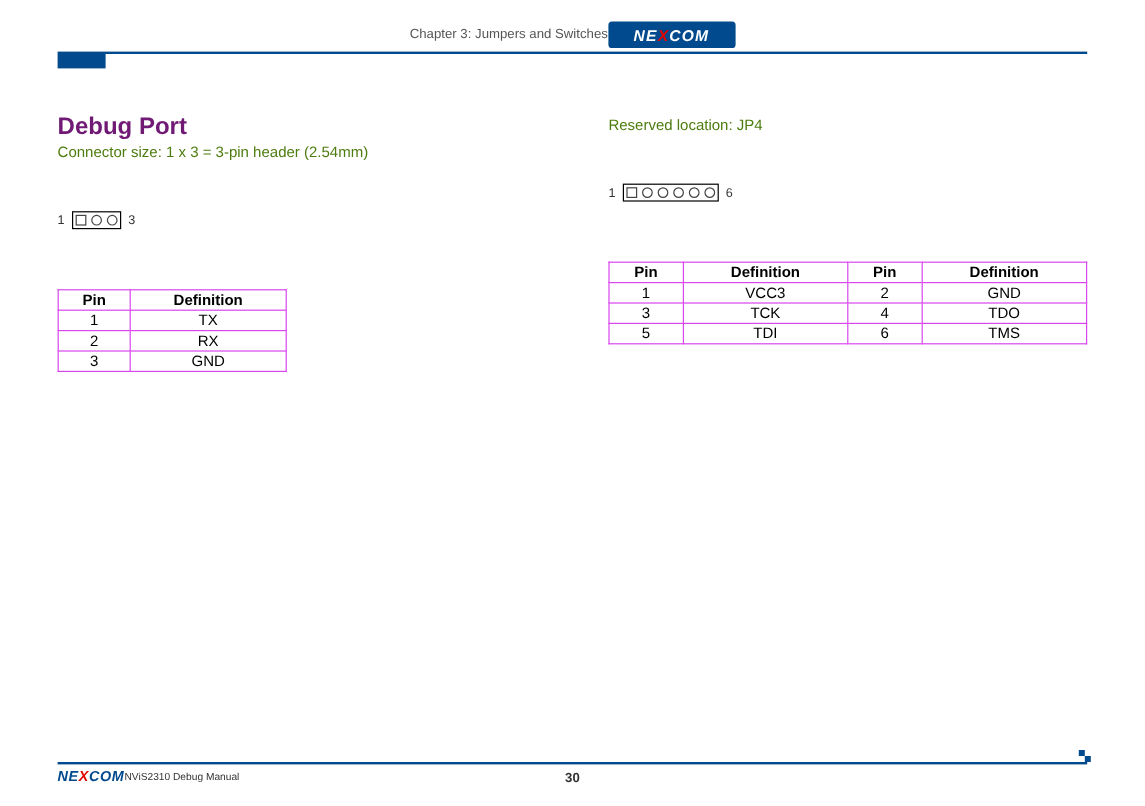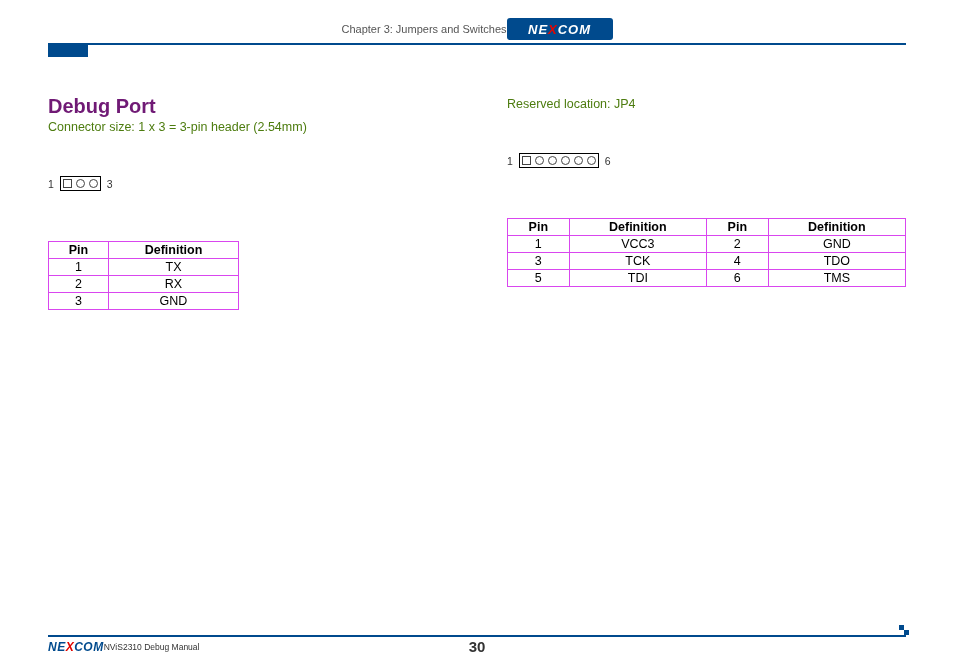--- a/index.html
+++ b/index.html
@@ -124,21 +124,21 @@
     font-weight: bold;
     font-size: 12px;
     color: #004a8d;
     font-style: italic;
     letter-spacing: 0.5px;
   }
   .footer-logo .x { color: #e10600; }
   .page-num {
     position: absolute;
     left: 50%; transform: translateX(-50%);
-    font-size: 15px;
+    font-size: 11px;
     font-weight: 700;
     bottom: -1px;
   }
   .corner-mark {
     position: absolute;
     right: -3px; top: -10px;
     width: 10px; height: 10px;
   }
   .corner-mark::before, .corner-mark::after {
     content: ""; position: absolute; background: #004a8d;

